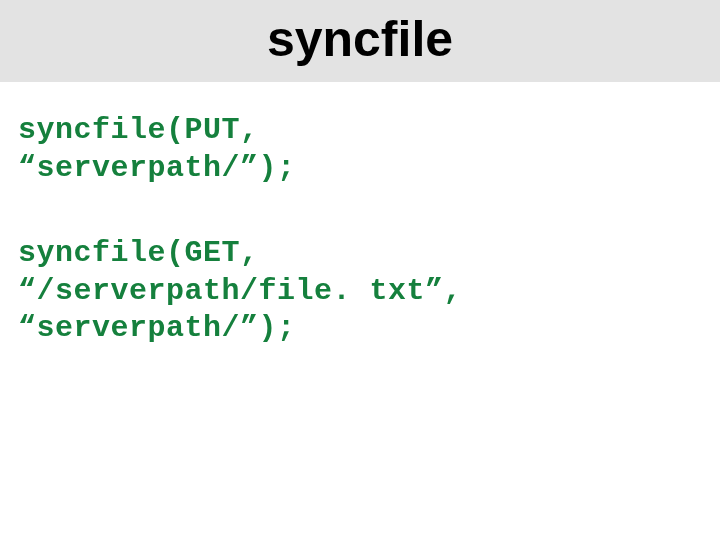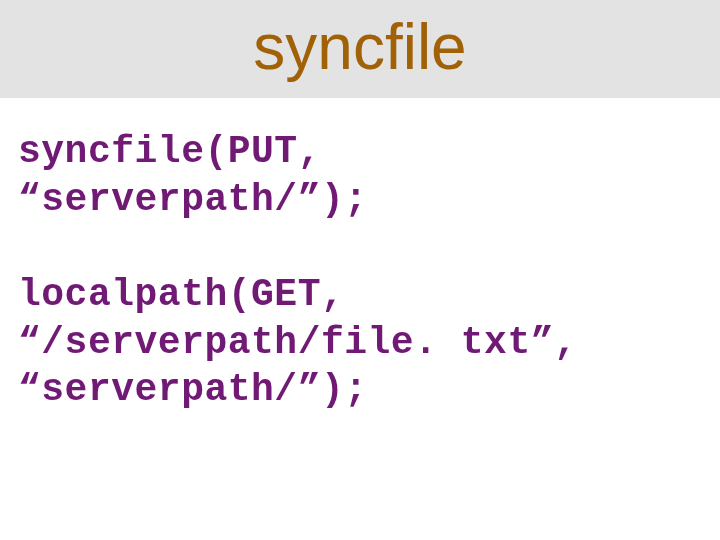--- a/index.html
+++ b/index.html
@@ -14,33 +14,33 @@
       font-family: Arial, Helvetica, sans-serif;
       overflow: hidden;
     }
     .title-bar {
       background: #e3e3e3;
       width: 100%;
       padding: 10px 0 14px 0;
       text-align: center;
     }
     .title-text {
-      font-size: 64px;
-      font-weight: normal;
-      color: #a16207;
+      font-size: 50px;
+      font-weight: bold;
+      color: #000000;
       font-family: Arial, Helvetica, sans-serif;
     }
     .content {
       padding: 30px 18px 0 18px;
     }
     .code-block {
       font-family: "Courier New", Courier, monospace;
-      font-size: 38px;
+      font-size: 30px;
       font-weight: bold;
-      color: #701a75;
+      color: #15803d;
       line-height: 1.25;
       letter-spacing: 0.5px;
     }
     .code-block + .code-block {
       margin-top: 48px;
     }
     .code-line {
       white-space: nowrap;
     }
   </style>
@@ -50,17 +50,17 @@
 <div class="title-bar">
   <span class="title-text">syncfile</span>
 </div>
 
 <div class="content">
   <div class="code-block">
     <div class="code-line">syncfile(PUT,</div>
     <div class="code-line">“serverpath/”);</div>
   </div>
   <div class="code-block">
-    <div class="code-line">localpath(GET,</div>
+    <div class="code-line">syncfile(GET,</div>
     <div class="code-line">“/serverpath/file. txt”,</div>
     <div class="code-line">“serverpath/”);</div>
   </div>
 </div>
 
 </body></html>

